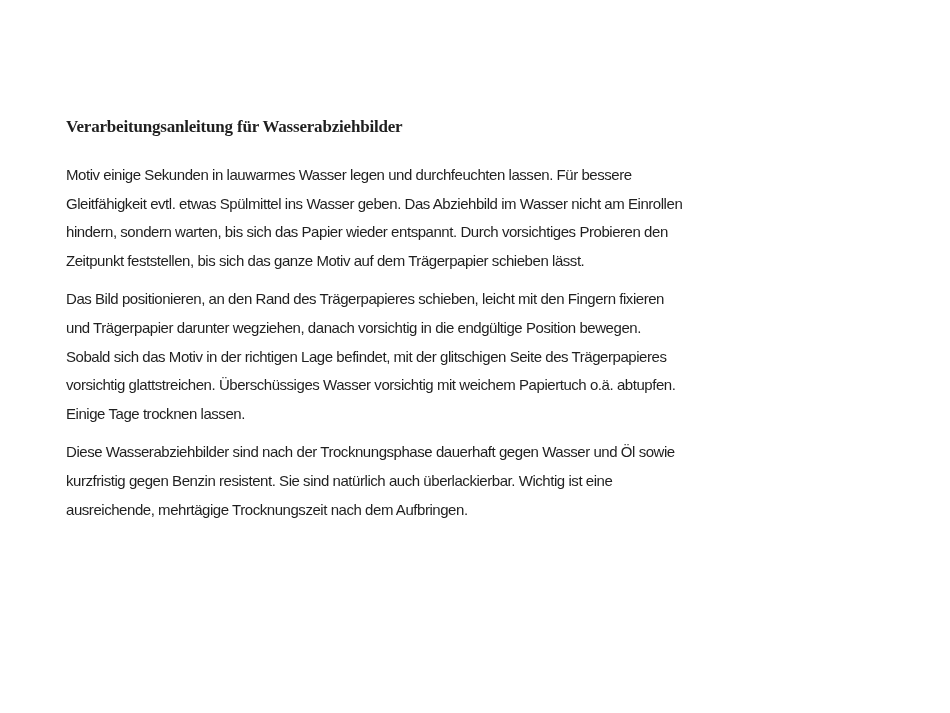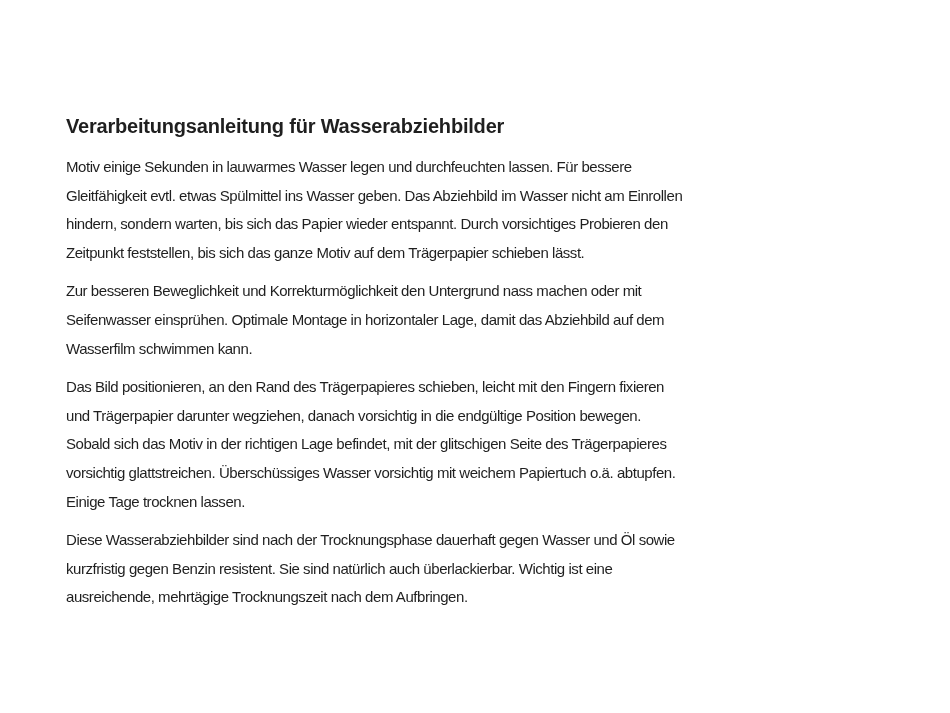--- a/index.html
+++ b/index.html
@@ -16,48 +16,46 @@
     font-family: "Liberation Sans", "DejaVu Sans", sans-serif;
     color: #1f1f1f;
   }
   .content {
     position: absolute;
     left: 66px;
     top: 112px;
     width: 846px;
   }
   .doc-title {
-    font-size: 20px;
+    font-size: 17px;
     font-weight: bold;
     letter-spacing: -0.2px;
     line-height: 29px;
-    margin: 0 0 12px 0;
+    margin: 0 0 20px 0;
     white-space: pre;
+    font-family: Liberation Serif, serif;
   }
   .doc-paragraph {
     font-size: 15px;
     letter-spacing: -0.45px;
     line-height: 28.6px;
     margin: 0 0 10px 0;
     white-space: pre;
   }
 </style>
 </head>
 <body>
 
 <div class="page">
   <div class="content">
     <h1 class="doc-title">Verarbeitungsanleitung für Wasserabziehbilder</h1>
     <p class="doc-paragraph">Motiv einige Sekunden in lauwarmes Wasser legen und durchfeuchten lassen. Für bessere
 Gleitfähigkeit evtl. etwas Spülmittel ins Wasser geben. Das Abziehbild im Wasser nicht am Einrollen
 hindern, sondern warten, bis sich das Papier wieder entspannt. Durch vorsichtiges Probieren den
 Zeitpunkt feststellen, bis sich das ganze Motiv auf dem Trägerpapier schieben lässt.</p>
-    <p class="doc-paragraph">Zur besseren Beweglichkeit und Korrekturmöglichkeit den Untergrund nass machen oder mit
-Seifenwasser einsprühen. Optimale Montage in horizontaler Lage, damit das Abziehbild auf dem
-Wasserfilm schwimmen kann.</p>
     <p class="doc-paragraph">Das Bild positionieren, an den Rand des Trägerpapieres schieben, leicht mit den Fingern fixieren
 und Trägerpapier darunter wegziehen, danach vorsichtig in die endgültige Position bewegen.
 Sobald sich das Motiv in der richtigen Lage befindet, mit der glitschigen Seite des Trägerpapieres
 vorsichtig glattstreichen. Überschüssiges Wasser vorsichtig mit weichem Papiertuch o.ä. abtupfen.
 Einige Tage trocknen lassen.</p>
     <p class="doc-paragraph">Diese Wasserabziehbilder sind nach der Trocknungsphase dauerhaft gegen Wasser und Öl sowie
 kurzfristig gegen Benzin resistent. Sie sind natürlich auch überlackierbar. Wichtig ist eine
 ausreichende, mehrtägige Trocknungszeit nach dem Aufbringen.</p>
   </div>
 </div>

